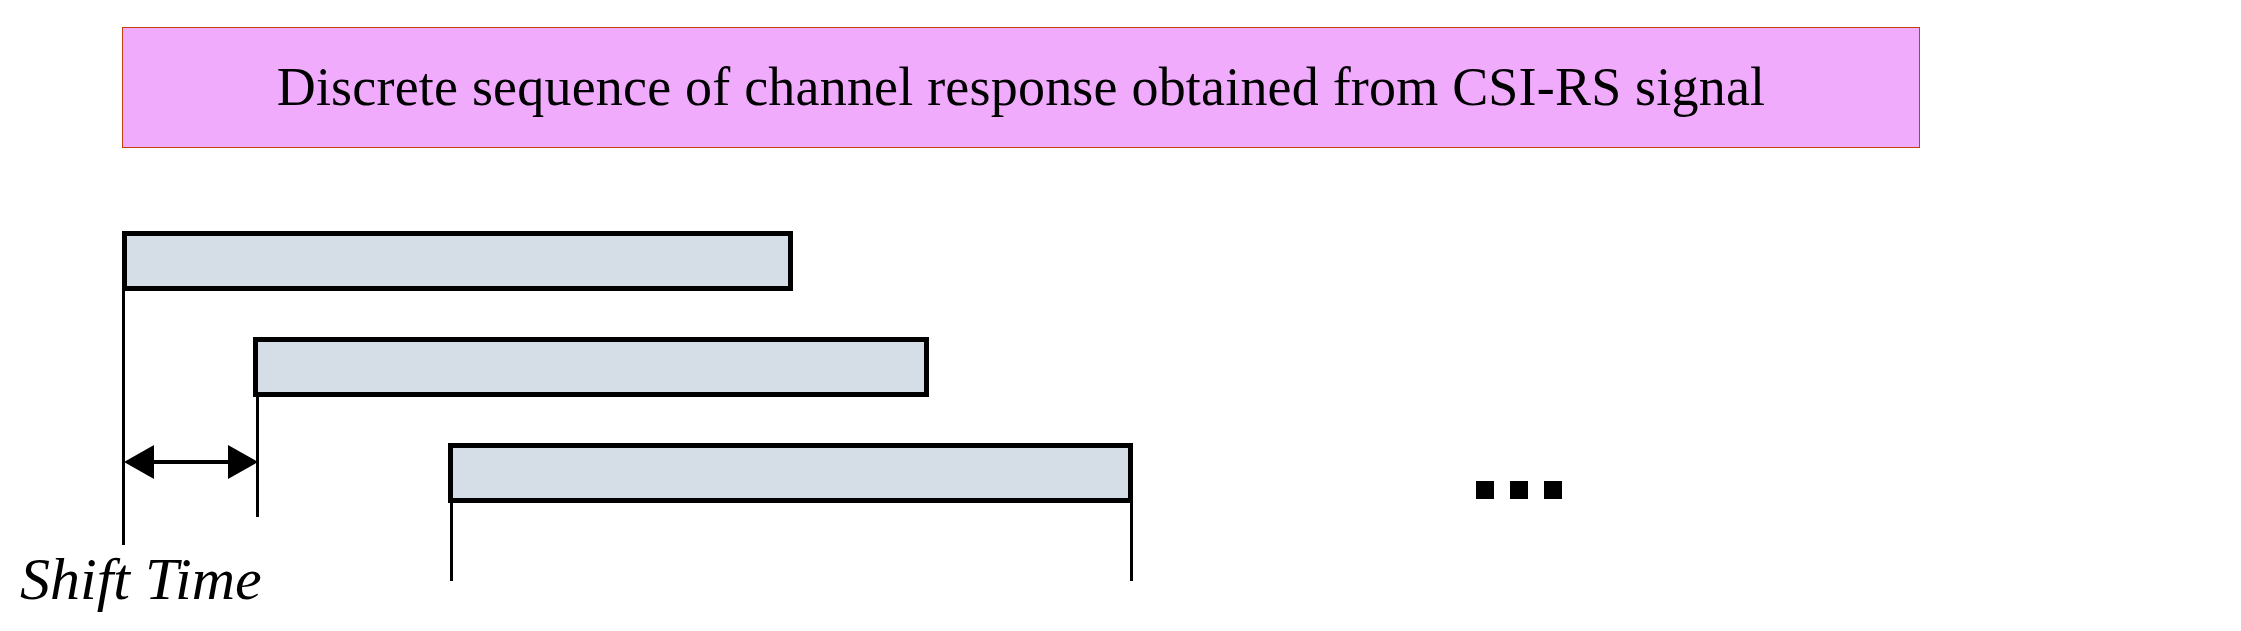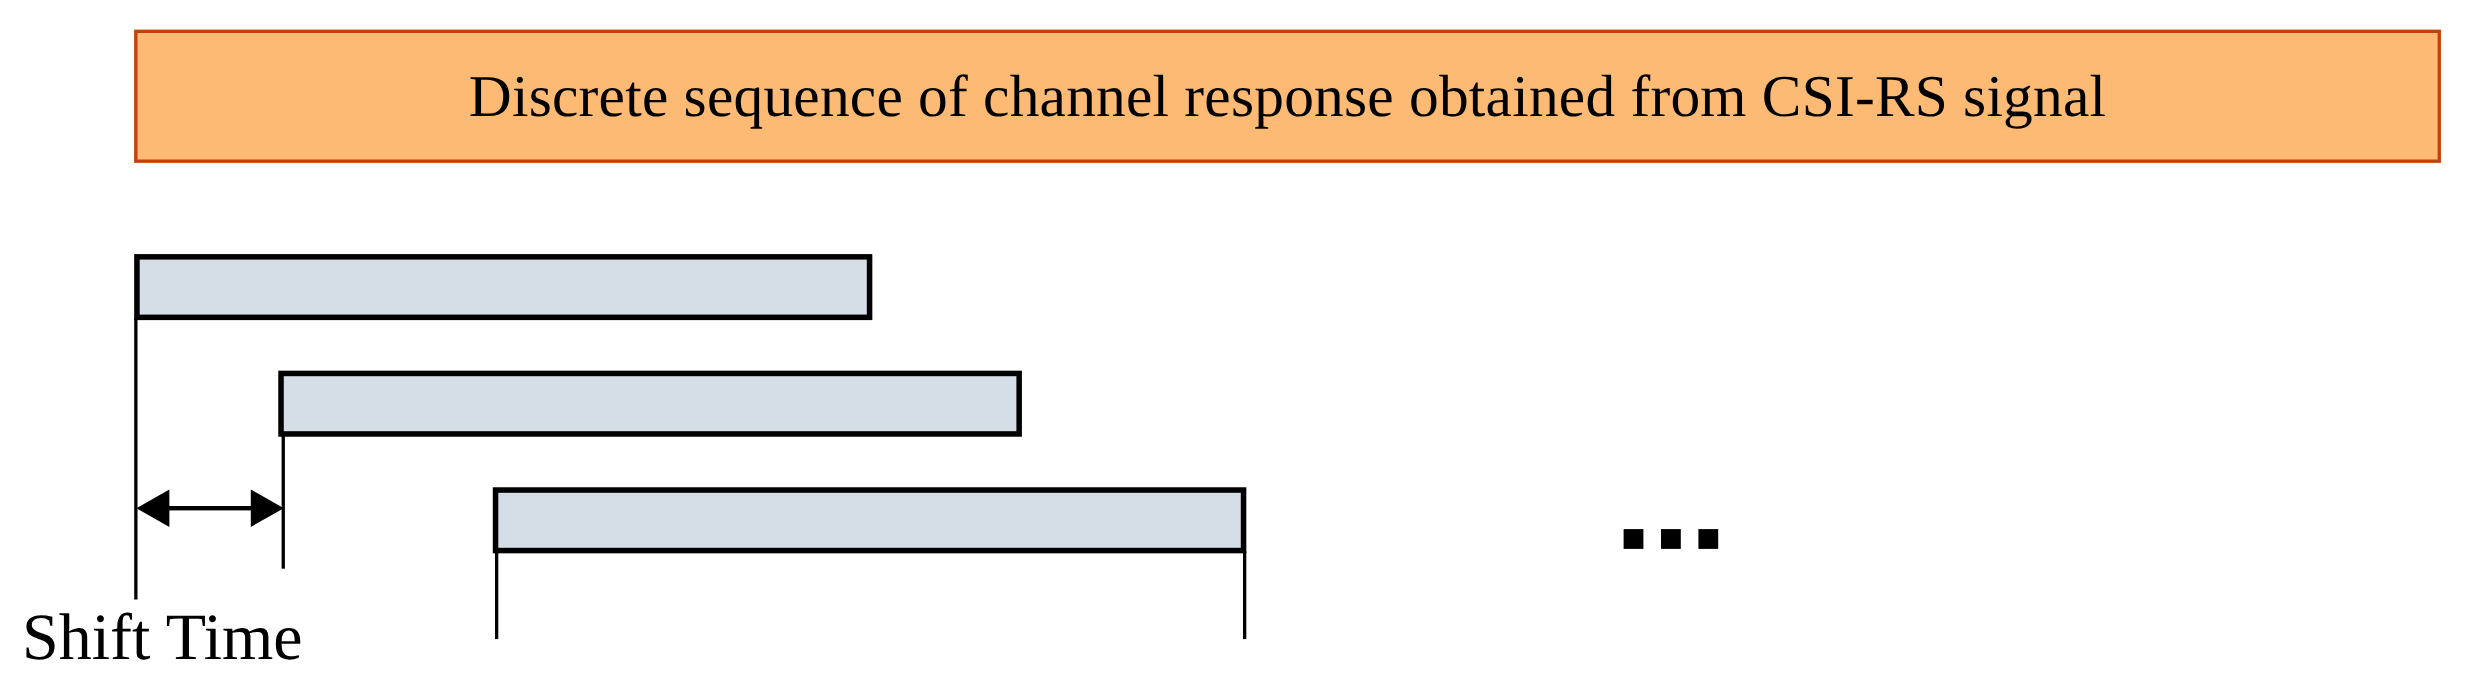--- a/index.html
+++ b/index.html
@@ -16,24 +16,24 @@
     height: 631px;
     background: #ffffff;
     overflow: hidden;
   }
 
   
   .banner {
     position: absolute;
     left: 122px;
     top: 27px;
-    width: 2097px;
+    width: 1798px;
     height: 121px;
-    background: #fdba74;
-    border: 3px solid #c2410c;
+    background: #f0abfc;
+    border: 1px solid #c2410c;
     box-sizing: border-box;
     display: flex;
     align-items: center;
     justify-content: center;
   }
   .banner-text {
     font-family: "Liberation Serif", "DejaVu Serif", serif;
     font-size: 54px;
     line-height: 1.05;
     color: #000000;
@@ -118,21 +118,21 @@
   <div class="guide-line" style="left:256px; top:395px; height:122px;"></div>
 
   <div class="guide-line" style="left:450px; top:501px; height:80px;"></div>
 
   <div class="guide-line" style="left:1130px; top:501px; height:80px;"></div>
 
   <div class="arrow-shaft" style="left:138px; top:460px; width:104px;"></div>
   <div class="arrow-head left" style="left:124px; top:445px;"></div>
   <div class="arrow-head right" style="left:228px; top:445px;"></div>
 
-  <div class="label" style="left:20px; top:549px;">Shift Time</div>
+  <div class="label" style="left:20px; top:549px;font-style:italic;">Shift Time</div>
 
 
   <div class="ellipsis-group" style="left:1476px; top:481px; width:103px; height:18px;">
     <span class="ellipsis-dot" style="left:0px;"></span>
     <span class="ellipsis-dot" style="left:34px;"></span>
     <span class="ellipsis-dot" style="left:68px;"></span>
   </div>
 
 </div>
 

